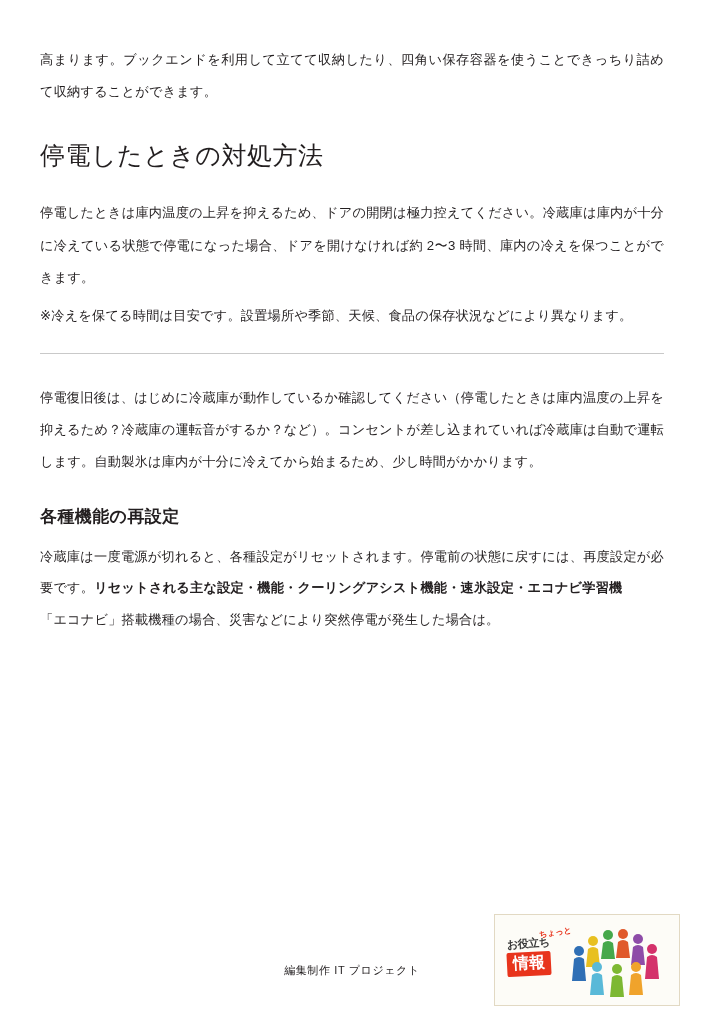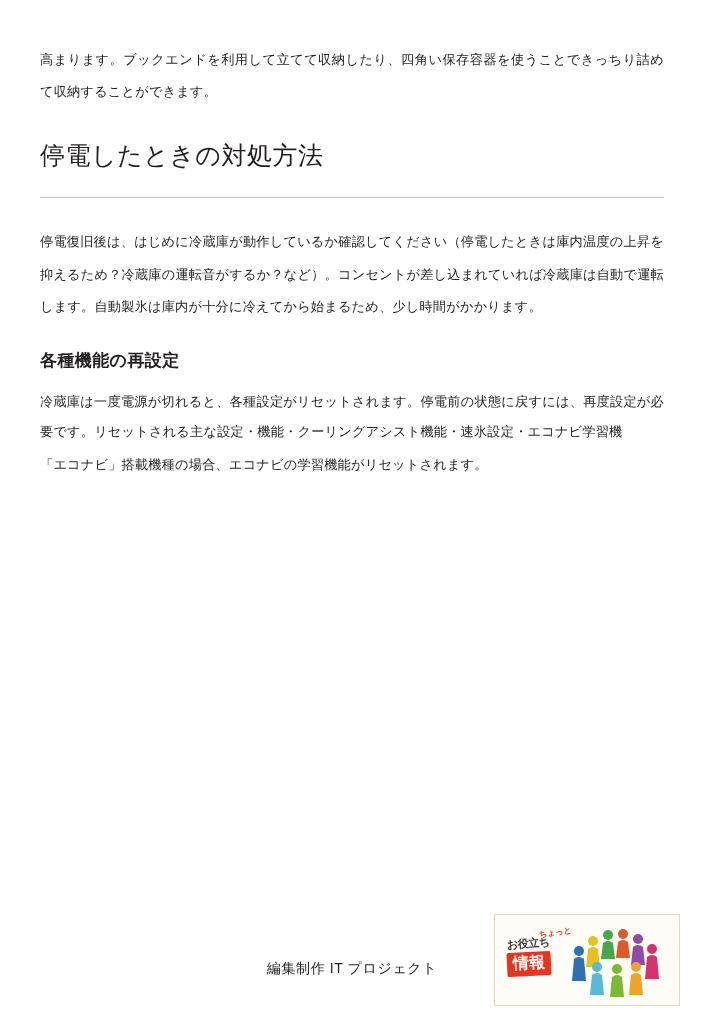--- a/index.html
+++ b/index.html
@@ -53,29 +53,29 @@
     letter-spacing: 0.4px;
     margin: 26px 0 14px 0;
     color: #231f20;
     line-height: 1.4;
   }
   p.tight {
     line-height: 2.3;
     margin-bottom: 2px;
   }
   .bold-run {
-    font-weight: normal;
+    font-weight: bold;
   }
   .footer {
     position: absolute;
     left: 0;
     right: 0;
     bottom: 46px;
     text-align: center;
-    font-size: 14px;
+    font-size: 11px;
     color: #231f20;
     letter-spacing: 0.6px;
   }
   .badge {
     position: absolute;
     right: 24px;
     bottom: 18px;
     width: 186px;
     height: 92px;
     border: 1px solid #e2d9c3;
@@ -129,32 +129,34 @@
 </style>
 </head>
 <body>
 
 <div class="page">
 
   <p class="body-text">高まります。ブックエンドを利用して立てて収納したり、四角い保存容器を使うことできっちり詰めて収納することができます。</p>
 
   <h2 class="heading-major">停電したときの対処方法</h2>
 
+  <p class="body-text">停電したときは庫内温度の上昇を抑えるため、ドアの開閉は極力控えてください。冷蔵庫は庫内が十分に冷えている状態で停電になった場合、ドアを開けなければ約 2〜3 時間、庫内の冷えを保つことができます。</p>
 
+  <p class="body-text">※冷えを保てる時間は目安です。設置場所や季節、天候、食品の保存状況などにより異なります。</p>
 
 
   <hr class="rule">
 
   <p class="body-text">停電復旧後は、はじめに冷蔵庫が動作しているか確認してください（停電したときは庫内温度の上昇を抑えるため？冷蔵庫の運転音がするか？など）。コンセントが差し込まれていれば冷蔵庫は自動で運転します。自動製氷は庫内が十分に冷えてから始まるため、少し時間がかかります。</p>
 
   <h3 class="heading-minor">各種機能の再設定</h3>
 
   <p class="body-text tight"><span>冷蔵庫は一度電源が切れると、各種設定がリセットされます。停電前の状態に戻すには、再度設定が必要です。</span><span class="bold-run">リセットされる主な設定・機能・クーリングアシスト機能・速氷設定・エコナビ学習機</span></p>
 
-  <p class="body-text tight">「エコナビ」搭載機種の場合、エコナビの学習機能がリセットされます。</p>
+  <p class="body-text tight">「エコナビ」搭載機種の場合、災害などにより突然停電が発生した場合は。</p>
 
   <div class="footer">編集制作 IT プロジェクト</div>
 
   <div class="badge">
     <div class="badge-sub">ちょっと</div>
     <div class="badge-label">
       <div class="badge-top">お役立ち</div>
       <div class="badge-bottom">情報</div>
     </div>
     <svg class="people" viewBox="0 0 108 80">

